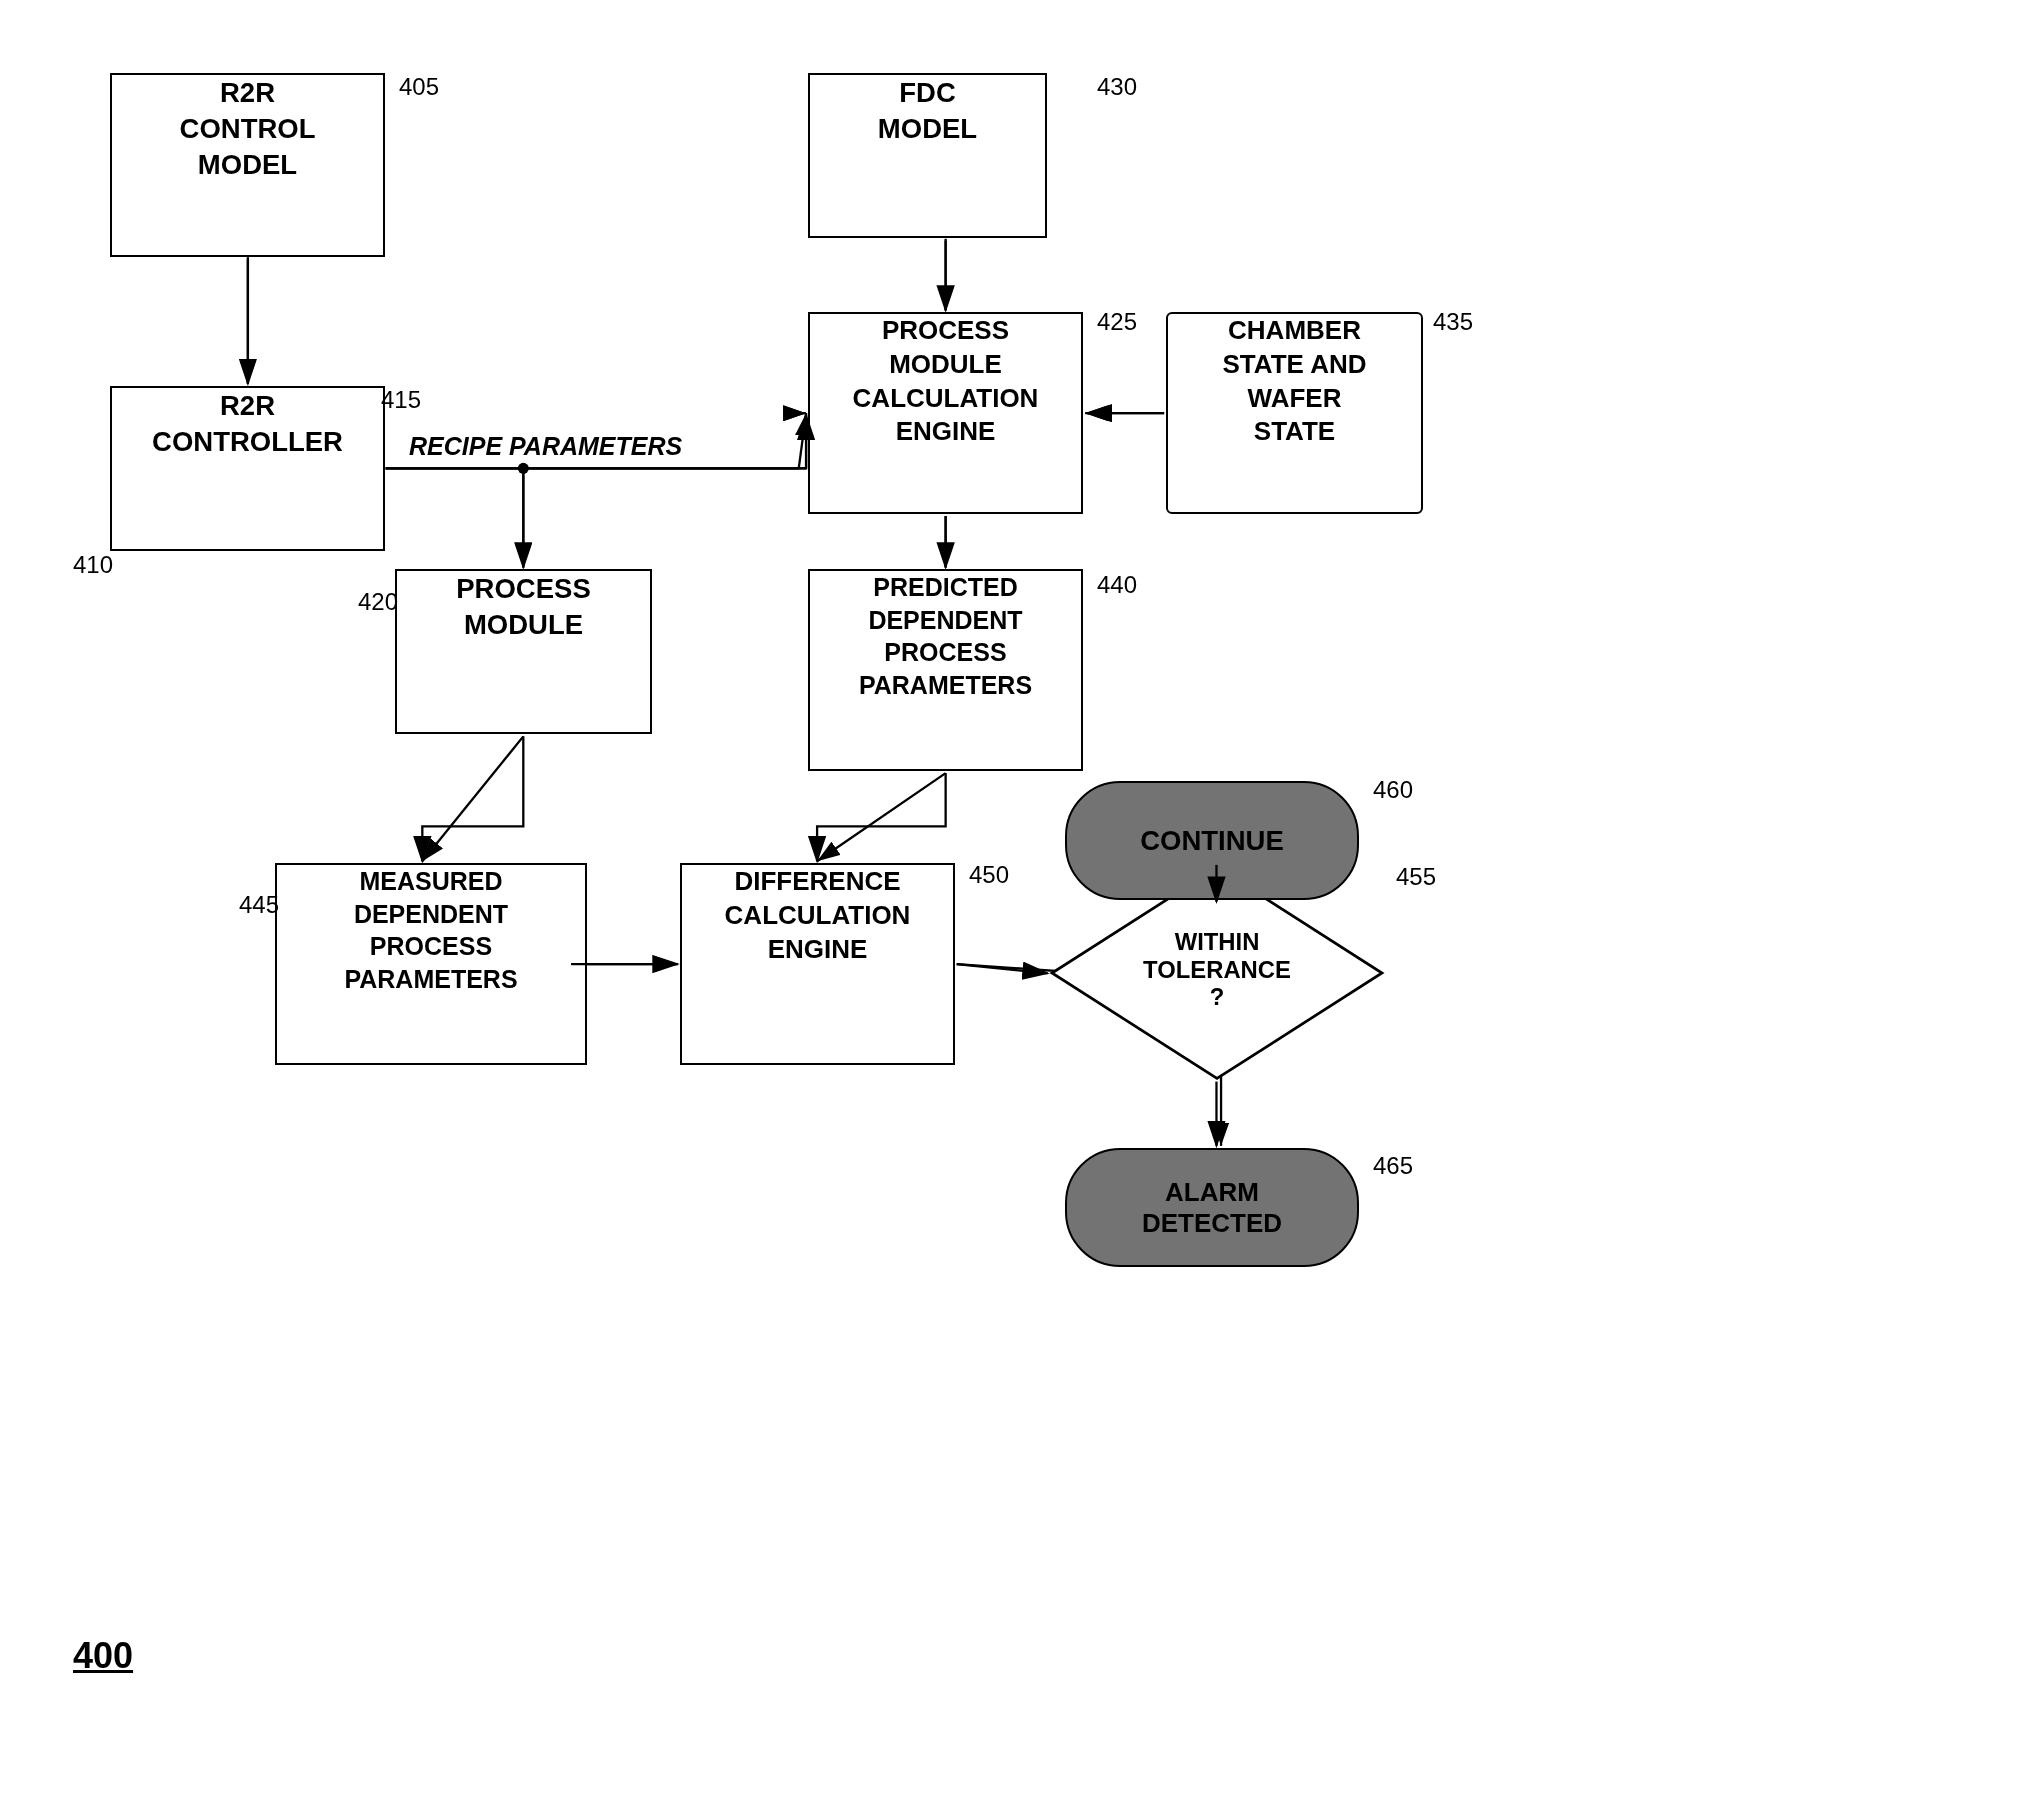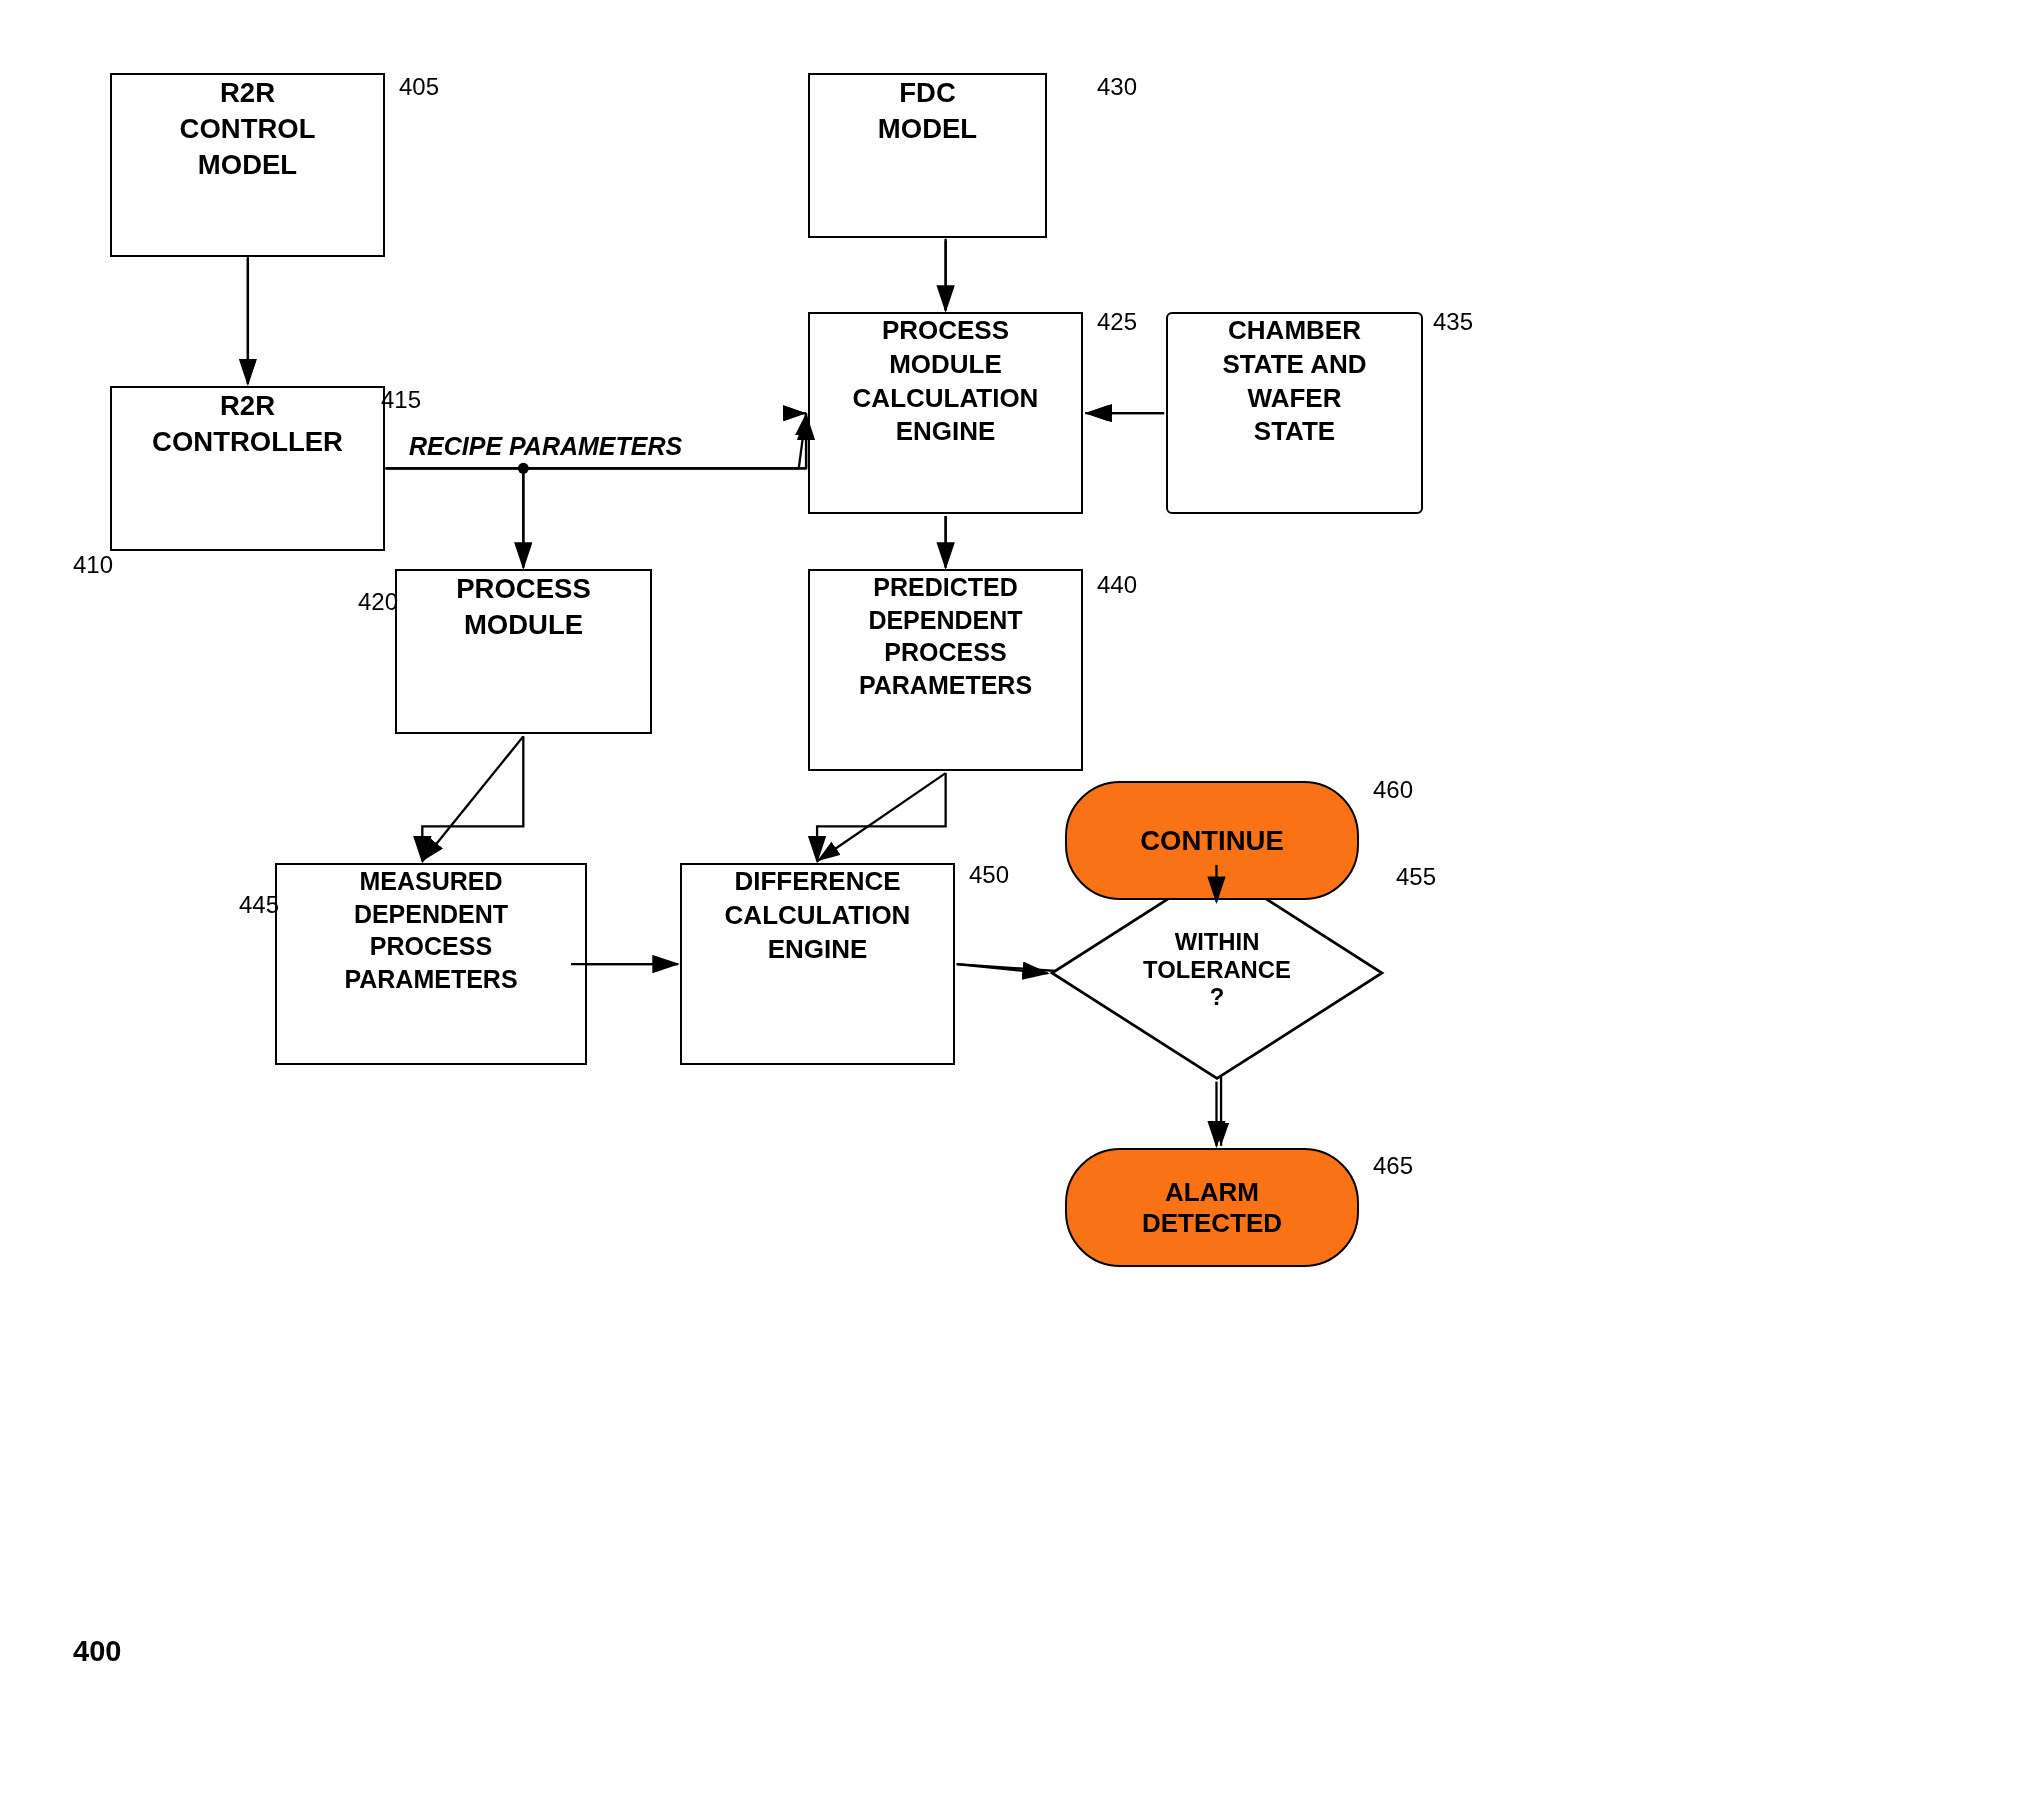--- a/index.html
+++ b/index.html
@@ -28,21 +28,21 @@
       text-align: center;
       font-size: 26px;
       font-weight: bold;
       line-height: 1.3;
     }
 
     
     .oval {
       position: absolute;
       border: 2.8px solid #000;
-      background: #f97316;
+      background: #737373;
       border-radius: 55px;
       display: flex;
       align-items: center;
       justify-content: center;
       text-align: center;
       font-size: 26px;
       font-weight: bold;
     }
 
     
@@ -175,21 +175,21 @@
   <span class="ref" style="left:1373px; top:776px;">460</span>
 
   <div class="oval" style="left:1065px; top:1148px; width:294px; height:119px; font-size:26px;">
     <span>ALARM<br>DETECTED</span>
   </div>
   <span class="ref" style="left:1373px; top:1152px;">465</span>
 
   <div class="label" style="left:409px; top:432px; font-size:25px;font-style:italic;">RECIPE PARAMETERS</div>
   <span class="ref" style="left:381px; top:386px;">415</span>
 
-  <div class="label" style="left:73px; top:1635px; font-size:29px; ">400</div>
+  <div class="label" style="left:73px; top:1635px; font-size:36px; text-decoration: underline;">400</div>
 
   <svg style="position:absolute;top:0;left:0;width:2040px;height:1795px;pointer-events:none;" viewBox="0 0 2222 1955" width="2040" height="1795">
     <defs>
       <marker id="arr" markerWidth="12" markerHeight="8" refX="11" refY="4" orient="auto">
         <polygon points="0 0, 12 4, 0 8" fill="#000"></polygon>
       </marker>
     </defs>
 
     <line x1="270" y1="282" x2="270" y2="418" stroke="#000" stroke-width="2.5" marker-end="url(#arr)"></line>
 

